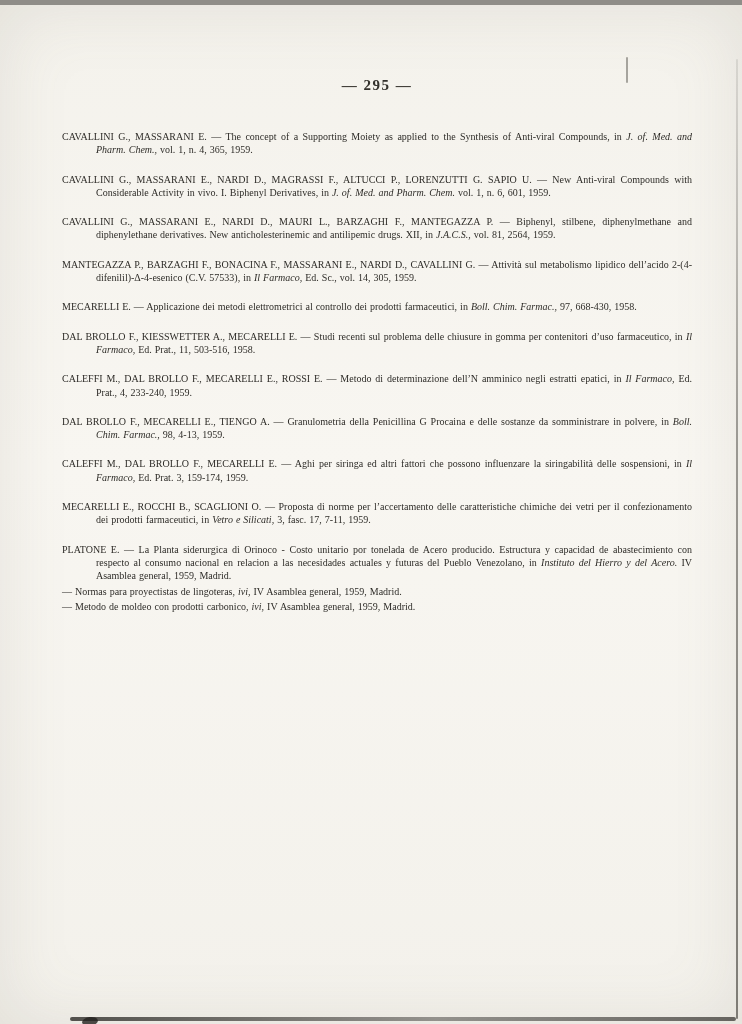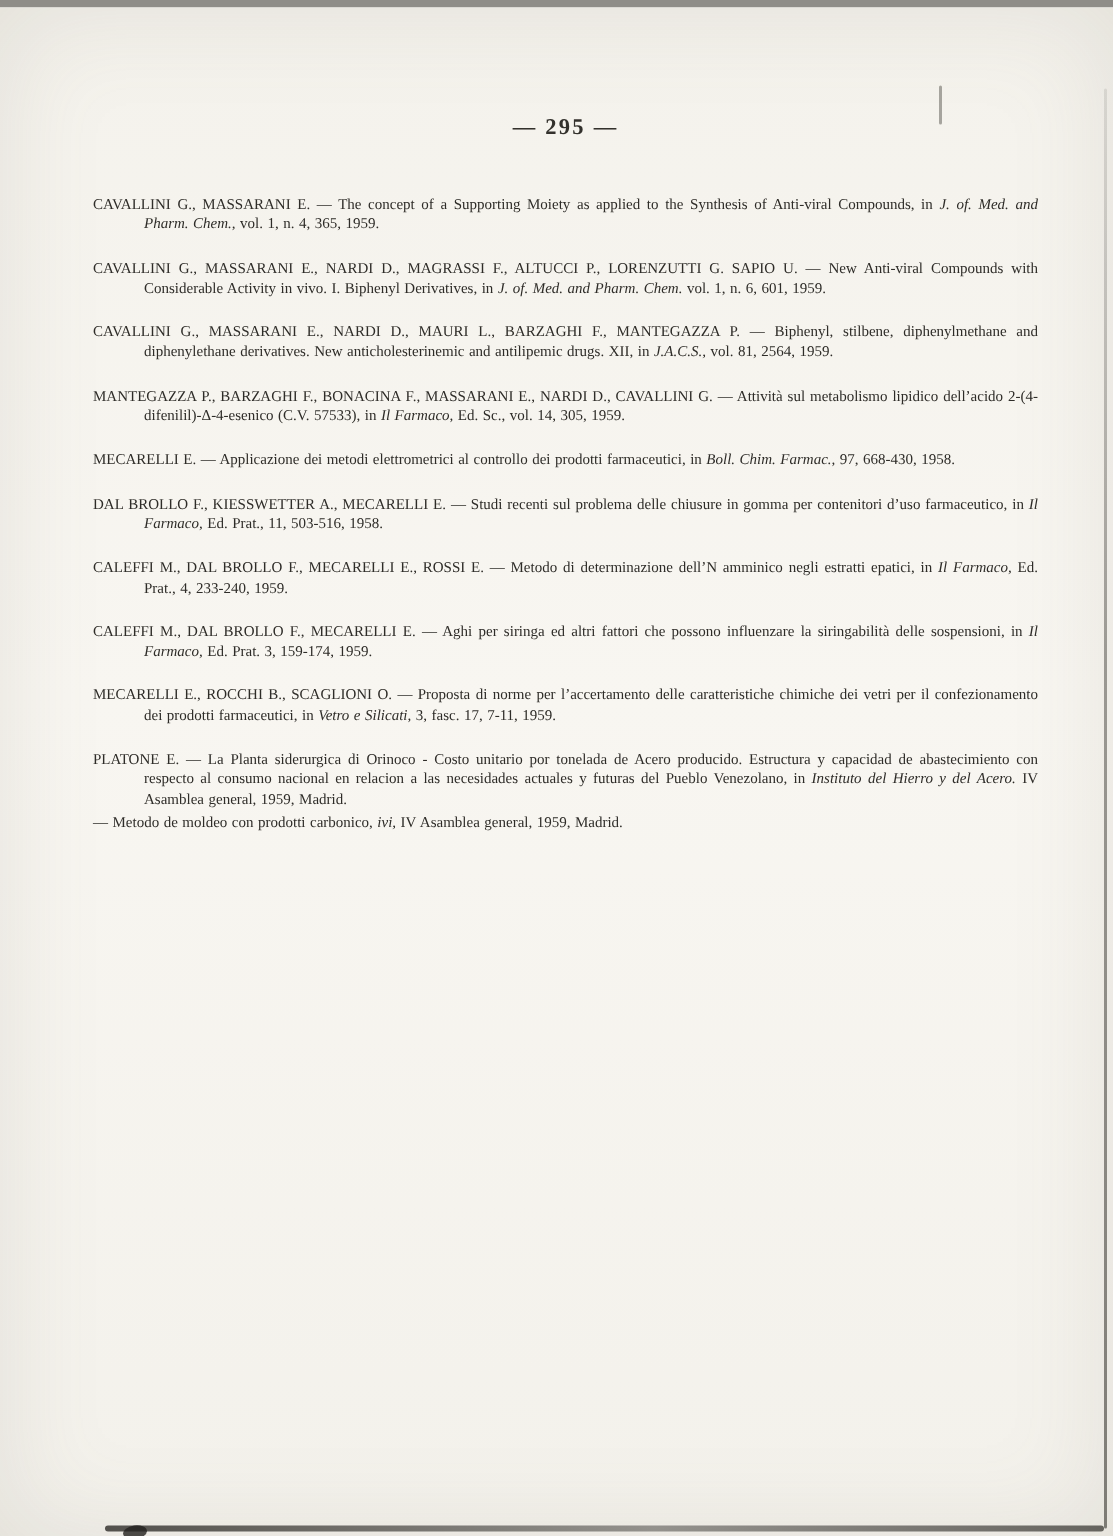--- a/index.html
+++ b/index.html
@@ -70,23 +70,25 @@
   <div class="content">
     <div class="page-number">— 295 —</div>
     <div class="bib">
         <p class="entry"><span class="rm">CAVALLINI G., MASSARANI E. — The concept of a Supporting Moiety as applied to the Synthesis of Anti-viral Compounds, in </span><span class="it">J. of. Med. and Pharm. Chem.,</span><span class="rm"> vol. 1, n. 4, 365, 1959.</span></p>
         <p class="entry"><span class="rm">CAVALLINI G., MASSARANI E., NARDI D., MAGRASSI F., ALTUCCI P., LORENZUTTI G. SAPIO U. — New Anti-viral Compounds with Considerable Activity in vivo. I. Biphenyl Derivatives, in </span><span class="it">J. of. Med. and Pharm. Chem.</span><span class="rm"> vol. 1, n. 6, 601, 1959.</span></p>
         <p class="entry"><span class="rm">CAVALLINI G., MASSARANI E., NARDI D., MAURI L., BARZAGHI F., MANTEGAZZA P. — Biphenyl, stilbene, diphenylmethane and diphenylethane derivatives. New anticholesterinemic and antilipemic drugs. XII, in </span><span class="it">J.A.C.S.,</span><span class="rm"> vol. 81, 2564, 1959.</span></p>
         <p class="entry"><span class="rm">MANTEGAZZA P., BARZAGHI F., BONACINA F., MASSARANI E., NARDI D., CAVALLINI G. — Attività sul metabolismo lipidico dell’acido 2-(4-difenilil)-Δ-4-esenico (C.V. 57533), in </span><span class="it">Il Farmaco,</span><span class="rm"> Ed. Sc., vol. 14, 305, 1959.</span></p>
         <p class="entry"><span class="rm">MECARELLI E. — Applicazione dei metodi elettrometrici al controllo dei prodotti farmaceutici, in </span><span class="it">Boll. Chim. Farmac.,</span><span class="rm"> 97, 668-430, 1958.</span></p>
         <p class="entry"><span class="rm">DAL BROLLO F., KIESSWETTER A., MECARELLI E. — Studi recenti sul problema delle chiusure in gomma per contenitori d’uso farmaceutico, in </span><span class="it">Il Farmaco,</span><span class="rm"> Ed. Prat., 11, 503-516, 1958.</span></p>
         <p class="entry"><span class="rm">CALEFFI M., DAL BROLLO F., MECARELLI E., ROSSI E. — Metodo di determinazione dell’N amminico negli estratti epatici, in </span><span class="it">Il Farmaco,</span><span class="rm"> Ed. Prat., 4, 233-240, 1959.</span></p>
+        <p class="entry"><span class="rm">DAL BROLLO F., MECARELLI E., TIENGO A. — Granulometria della Penicillina G Procaina e delle sostanze da somministrare in polvere, in </span><span class="it">Boll. Chim. Farmac.,</span><span class="rm"> 98, 4-13, 1959.</span></p>
         <p class="entry"><span class="rm">CALEFFI M., DAL BROLLO F., MECARELLI E. — Aghi per siringa ed altri fattori che possono influenzare la siringabilità delle sospensioni, in </span><span class="it">Il Farmaco,</span><span class="rm"> Ed. Prat. 3, 159-174, 1959.</span></p>
         <p class="entry"><span class="rm">MECARELLI E., ROCCHI B., SCAGLIONI O. — Proposta di norme per l’accertamento delle caratteristiche chimiche dei vetri per il confezionamento dei prodotti farmaceutici, in </span><span class="it">Vetro e Silicati,</span><span class="rm"> 3, fasc. 17, 7-11, 1959.</span></p>
         <p class="entry"><span class="rm">PLATONE E. — La Planta siderurgica di Orinoco - Costo unitario por tonelada de Acero producido. Estructura y capacidad de abastecimiento con respecto al consumo nacional en relacion a las necesidades actuales y futuras del Pueblo Venezolano, in </span><span class="it">Instituto del Hierro y del Acero.</span><span class="rm"> IV Asamblea general, 1959, Madrid.</span></p>
+        <p class="entry dash"><span class="rm">— Normas para proyectistas de lingoteras, </span><span class="it">ivi,</span><span class="rm"> IV Asamblea general, 1959, Madrid.</span></p>
         <p class="entry dash"><span class="rm">— Metodo de moldeo con prodotti carbonico, </span><span class="it">ivi,</span><span class="rm"> IV Asamblea general, 1959, Madrid.</span></p>
       </div>
   </div>
   <div class="artifact artifact-right"></div>
   <div class="artifact artifact-bottom"></div>
   <div class="artifact artifact-corner"></div>
   <div class="artifact artifact-blob"></div>
 </div>
 
 </body></html>

